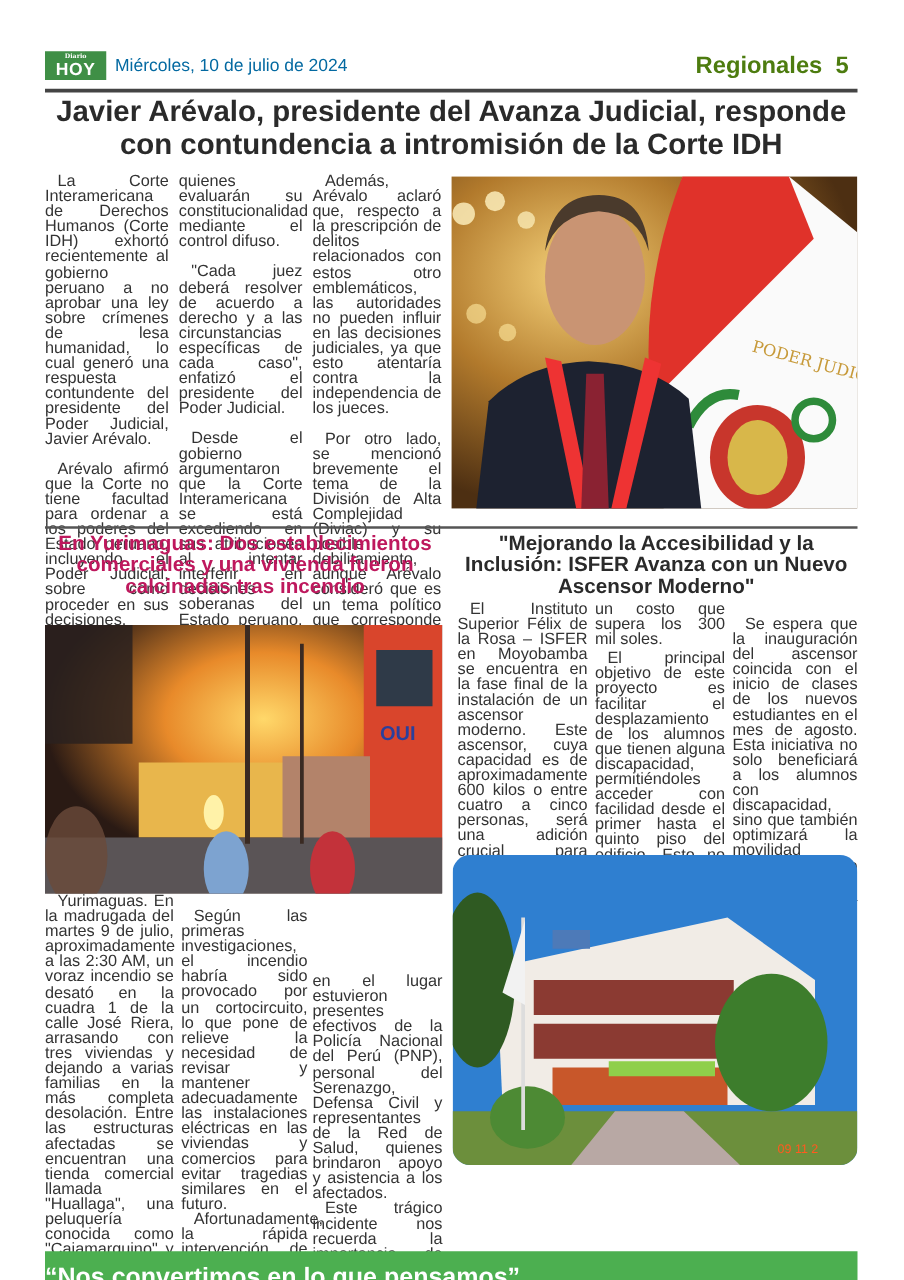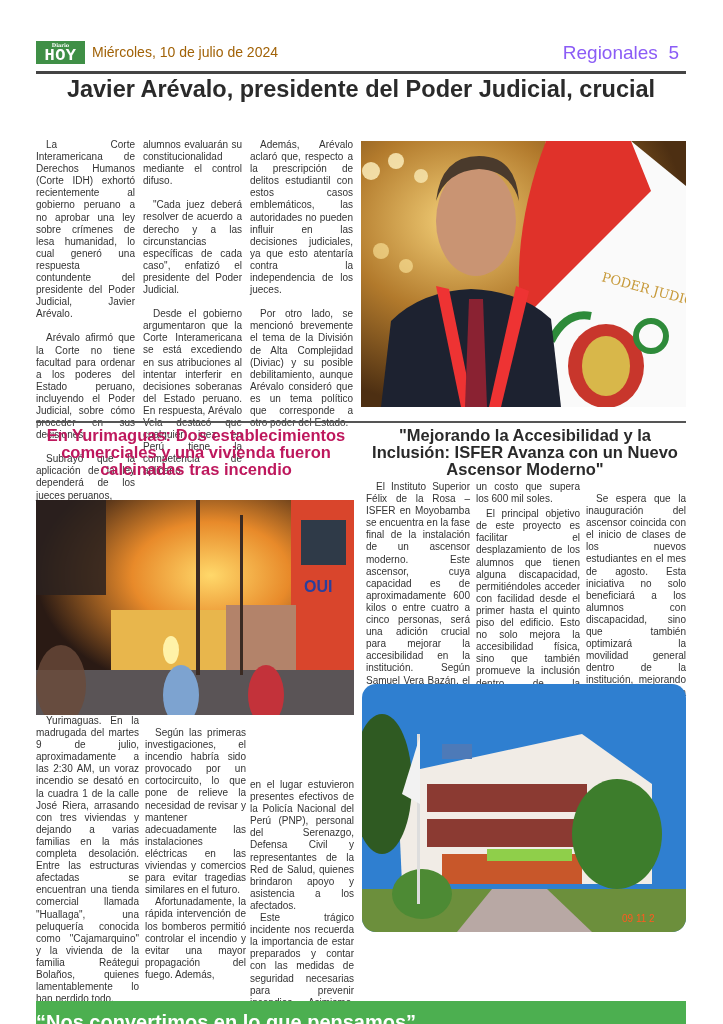--- a/index.html
+++ b/index.html
@@ -1,26 +1,26 @@
 <!DOCTYPE html>
 <html><head>
 <meta charset="utf-8">
 <style>
   html, body { margin:0; padding:0; background:#fff; }
   body { width:723px; height:1024px; position:relative; overflow:hidden; font-family:"Liberation Sans", sans-serif; color:#222; }
   .abs { position:absolute; }
   
   .logo { left:36px; top:41px; width:49px; height:23px; background:#3f8f46; color:#fff; text-align:center; }
   .logo .small { font-family:"DejaVu Serif", serif; font-size:5px; font-weight:bold; line-height:6px; display:block; padding-top:1px; }
-  .logo .big { font-family:Liberation Mono, monospace; font-size:17px; font-weight:bold; line-height:15px; display:block; letter-spacing:0.5px; }
-  .date { left:92px; top:44px; font-size:14px; color:#a16207; }
-  .section { right:44px; top:42px; font-size:19px; color:#8b5cf6; }
+  .logo .big { font-family:Liberation Sans, sans-serif; font-size:14px; font-weight:bold; line-height:15px; display:block; letter-spacing:0.5px; }
+  .date { left:92px; top:44px; font-size:14px; color:#0369a1; }
+  .section { right:44px; top:42px; font-size:19px; color:#4d7c0f;font-weight:bold; }
   .topline { left:36px; top:71px; width:650px; height:3px; background:#444; }
   .headline1 { left:36px; top:76px; width:650px; text-align:center; font-size:23.5px; font-weight:bold; line-height:26px; color:#2a2a2a; }
-  .col { font-size:10px; line-height:12.1px; color:#333; text-align:justify; }
+  .col { font-size:13px; line-height:12.1px; color:#333; text-align:justify; }
   .col p { margin:0 0 12px 0; text-indent:10px; }
   .col p.tight { margin-bottom:0; }
   .photo { overflow:hidden; }
   .midline { left:36px; top:421px; width:650px; height:2px; background:#555; }
   .headline2 { left:36px; top:427px; width:320px; text-align:center; font-size:16.5px; font-weight:bold; line-height:17px; color:#be185d; }
   .headline3 { left:364px; top:427px; width:322px; text-align:center; font-size:16.5px; font-weight:bold; line-height:17px; color:#2a2a2a; }
   .banner { left:36px; top:1001px; width:650px; height:42px; background:#4caf50; color:#fff; text-align:left; font-size:20px; font-weight:bold; line-height:42px; }
 </style>
 </head>
 <body>
@@ -29,35 +29,36 @@
   <span class="small">Diario</span>
   <span class="big">HOY</span>
 </div>
 <div class="abs date">Miércoles, 10 de julio de 2024</div>
 <div class="abs section">
   <span>Regionales</span>&nbsp;&nbsp;<span>5</span>
 </div>
 <div class="abs topline"></div>
 
 <div class="abs headline1">
-  <div>Javier Arévalo, presidente del Poder Judicial, crucial</div>
+  <div>Javier Arévalo, presidente del Avanza Judicial, responde</div>
+  <div>con contundencia a intromisión de la Corte IDH</div>
 </div>
 
 <div class="abs col" style="left:36px;top:139px;width:99px;">
   <p>La Corte Interamericana de Derechos Humanos (Corte IDH) exhortó recientemente al gobierno peruano a no aprobar una ley sobre crímenes de lesa humanidad, lo cual generó una respuesta contundente del presidente del Poder Judicial, Javier Arévalo.</p>
   <p>Arévalo afirmó que la Corte no tiene facultad para ordenar a los poderes del Estado peruano, incluyendo el Poder Judicial, sobre cómo proceder en sus decisiones.</p>
   <p class="tight">Subrayó que la aplicación de la ley dependerá de los jueces peruanos,</p>
 </div>
 <div class="abs col" style="left:143px;top:139px;width:99px;">
-  <p style="text-indent:0">alumnos evaluarán su constitucionalidad mediante el control difuso.</p>
+  <p style="text-indent:0">quienes evaluarán su constitucionalidad mediante el control difuso.</p>
   <p>"Cada juez deberá resolver de acuerdo a derecho y a las circunstancias específicas de cada caso", enfatizó el presidente del Poder Judicial.</p>
   <p class="tight">Desde el gobierno argumentaron que la Corte Interamericana se está excediendo en sus atribuciones al intentar interferir en decisiones soberanas del Estado peruano. En respuesta, Arévalo Vela destacó que cualquier juez en Perú tiene la competencia de aplicar o</p>
 </div>
 <div class="abs col" style="left:250px;top:139px;width:103px;">
-  <p>Además, Arévalo aclaró que, respecto a la prescripción de delitos estudiantil con estos casos emblemáticos, las autoridades no pueden influir en las decisiones judiciales, ya que esto atentaría contra la independencia de los jueces.</p>
+  <p>Además, Arévalo aclaró que, respecto a la prescripción de delitos relacionados con estos otro emblemáticos, las autoridades no pueden influir en las decisiones judiciales, ya que esto atentaría contra la independencia de los jueces.</p>
   <p class="tight">Por otro lado, se mencionó brevemente el tema de la División de Alta Complejidad (Diviac) y su posible debilitamiento, aunque Arévalo consideró que es un tema político que corresponde a otro poder del Estado.</p>
 </div>
 
 <div class="abs photo" style="left:361px;top:141px;width:325px;height:266px;">
   <svg width="325" height="266" viewBox="0 0 325 266">
     <defs>
       <radialGradient id="gold" cx="30%" cy="30%" r="70%">
         <stop offset="0" stop-color="#f5d27a"></stop>
         <stop offset="0.5" stop-color="#b27a2c"></stop>
         <stop offset="1" stop-color="#4d2f12"></stop>
@@ -128,21 +129,21 @@
   <p class="tight" style="text-indent:0">en el lugar estuvieron presentes efectivos de la Policía Nacional del Perú (PNP), personal del Serenazgo, Defensa Civil y representantes de la Red de Salud, quienes brindaron apoyo y asistencia a los afectados.</p>
   <p class="tight">Este trágico incidente nos recuerda la importancia de estar preparados y contar con las medidas de seguridad necesarias para prevenir incendios. Asimismo, nos invita a unirnos como población para apoyar a quienes han sido golpeados por esta desgracia. (Limber Tapullima Patow)</p>
 </div>
 
 <div class="abs headline3">"Mejorando la Accesibilidad y la Inclusión:  ISFER Avanza con un Nuevo Ascensor  Moderno"</div>
 
 <div class="abs col" style="left:366px;top:481px;width:104px;">
   <p class="tight">El Instituto Superior Félix de la Rosa – ISFER en Moyobamba se encuentra en la fase final de la instalación de un ascensor moderno. Este ascensor, cuya capacidad es de aproximadamente 600 kilos o entre cuatro a cinco personas, será una adición crucial para mejorar la accesibilidad en la institución. Según Samuel Vera Bazán, el administrador de la casa de estudios, este ascensor representa una inversión significativa, con</p>
 </div>
 <div class="abs col" style="left:476px;top:481px;width:104px;">
-  <p style="text-indent:0;margin-bottom:3px">un costo que supera los 600 mil soles.</p>
+  <p style="text-indent:0;margin-bottom:3px">un costo que supera los 300 mil soles.</p>
   <p class="tight">El principal objetivo de este proyecto es facilitar el desplazamiento de los alumnos que tienen alguna discapacidad, permitiéndoles acceder con facilidad desde el primer hasta el quinto piso del edificio. Esto no solo mejora la accesibilidad física, sino que también promueve la inclusión dentro de la comunidad estudiantil.</p>
 </div>
 <div class="abs col" style="left:586px;top:493px;width:100px;">
   <p class="tight">Se espera que la inauguración del ascensor coincida con el inicio de clases de los nuevos estudiantes en el mes de agosto. Esta iniciativa no solo beneficiará a los alumnos con discapacidad, sino que también optimizará la movilidad general dentro de la institución, mejorando así la experiencia académica y el ambiente de aprendiza-</p>
 </div>
 
 <div class="abs photo" style="left:362px;top:684px;width:324px;height:248px;border-radius:14px;">
   <svg width="324" height="248" viewBox="0 0 324 248">
     <rect width="324" height="248" fill="#2f7fd0"></rect>
     <rect y="205" width="324" height="43" fill="#6c8f3c"></rect>

